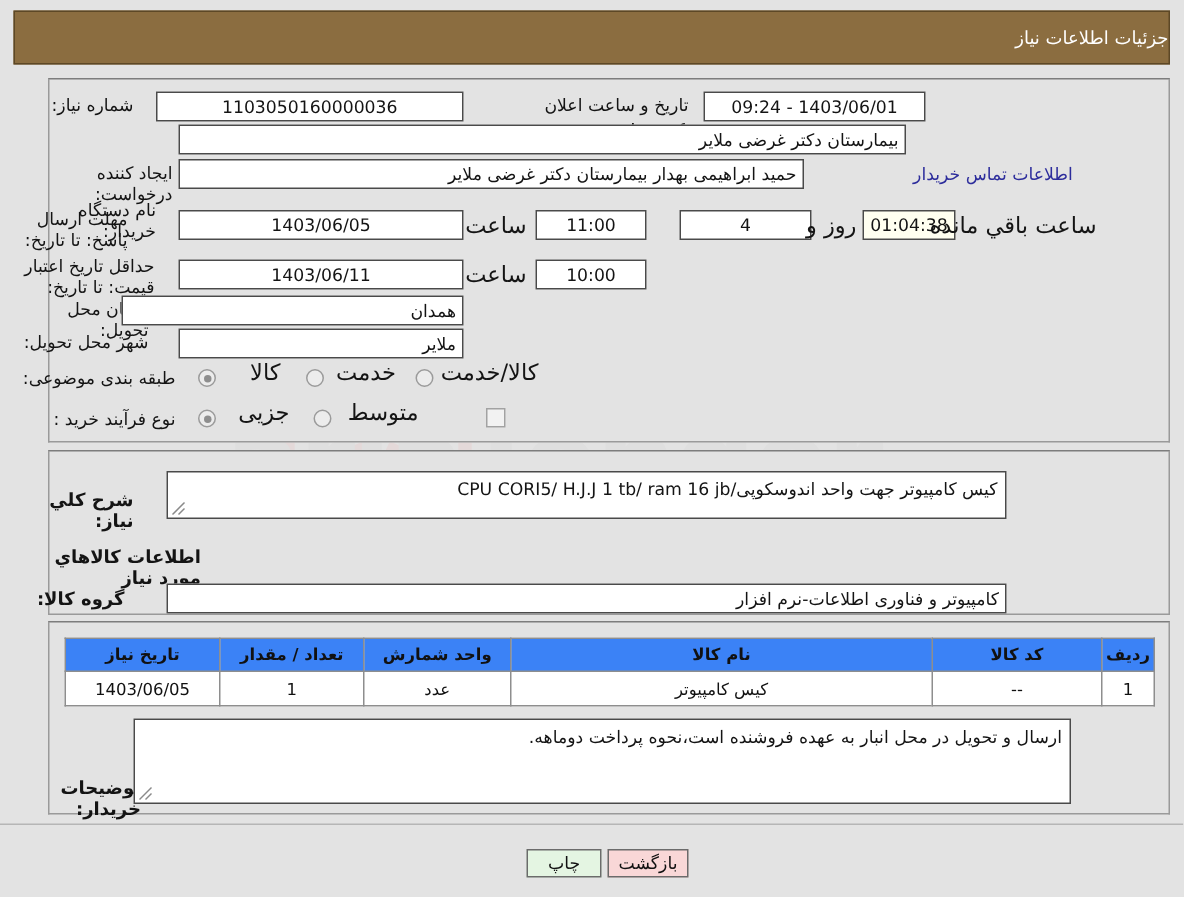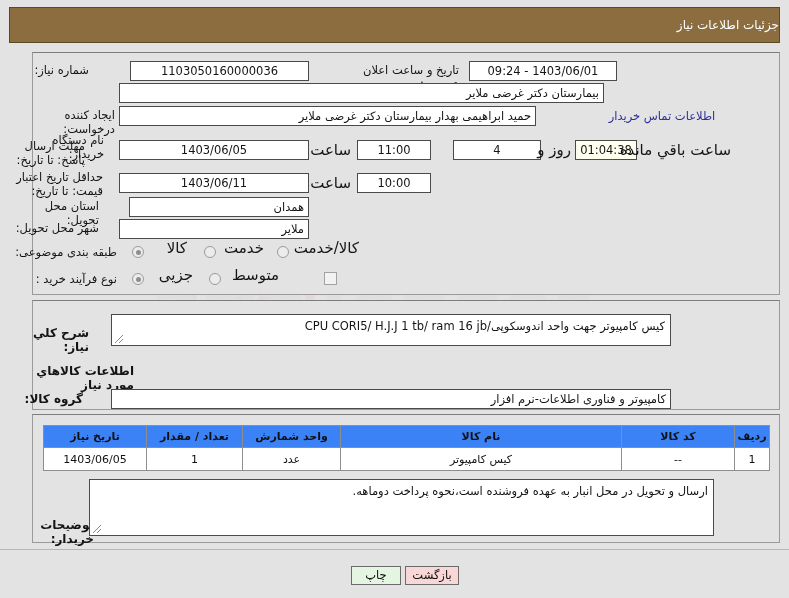--- a/index.html
+++ b/index.html
@@ -239,21 +239,21 @@
     <div class="wm-net">.net</div>
   </div>
 
   <div class="titlebar">
     <span>جزئیات اطلاعات نیاز</span>
   </div>
 
   <div class="panel" id="panel-main"></div>
 
   <div class="lbl" style="right:700px; top:63px; width:74px;">شماره نیاز:</div>
-  <div class="inp" style="right:480px; top:61px; width:179px;">1103050160000036</div>
+  <div class="inp" style="right:480px; top:61px; width:205px;">1103050160000036</div>
 
   <div class="lbl" style="right:330px; top:63px; width:130px;">تاریخ و ساعت اعلان عمومی:</div>
   <div class="inp" style="right:172px; top:61px; width:148px;">1403/06/01 - 09:24</div>
 
   <div class="lbl" style="right:685px; top:85px; width:90px;margin-top:48px;">نام دستگاه خریدار:</div>
   <div class="inp rightish" style="right:185px; top:83px; width:485px;">بیمارستان دکتر غرضی ملایر</div>
 
   <div class="lbl" style="right:674px; top:108px; width:102px;">ایجاد کننده درخواست:</div>
   <div class="inp rightish" style="right:253px; top:106px; width:417px;">حمید ابراهیمی بهدار بیمارستان دکتر غرضی ملایر</div>
   <div class="link" style="right:12px; top:106px; width:230px; text-align:center;">اطلاعات تماس خریدار</div>
@@ -266,21 +266,21 @@
   <div class="plain" style="right:218px; top:140px;">روز و</div>
   <div class="inp cream" style="right:152px; top:140px; width:62px;">01:04:38</div>
   <div class="plain" style="right:58px; top:140px;">ساعت باقي مانده</div>
 
   <div class="lbl" style="right:686px; top:170px; width:90px;">حداقل تاریخ اعتبار قیمت: تا تاریخ:</div>
   <div class="inp" style="right:480px; top:173px; width:190px;">1403/06/11</div>
   <div class="plain" style="right:438px; top:173px;">ساعت</div>
   <div class="inp" style="right:358px; top:173px; width:74px;">10:00</div>
 
   <div class="lbl" style="right:690px; top:199px; width:86px;">استان محل تحویل:</div>
-  <div class="inp rightish" style="right:480px; top:197px; width:180px;">همدان</div>
+  <div class="inp rightish" style="right:480px; top:197px; width:228px;">همدان</div>
 
   <div class="lbl" style="right:690px; top:221px; width:86px;">شهر محل تحویل:</div>
   <div class="inp rightish" style="right:480px; top:219px; width:190px;">ملایر</div>
 
   <div class="lbl" style="right:672px; top:245px; width:104px;">طبقه بندی موضوعی:</div>
   <div class="radio on" style="right:645px; top:246px;"></div>
   <div class="plain" style="right:602px; top:238px;text-align:center;">کالا</div>
   <div class="radio" style="right:573px; top:246px;"></div>
   <div class="plain" style="right:525px; top:238px;">خدمت</div>
   <div class="radio" style="right:500px; top:246px;"></div>

